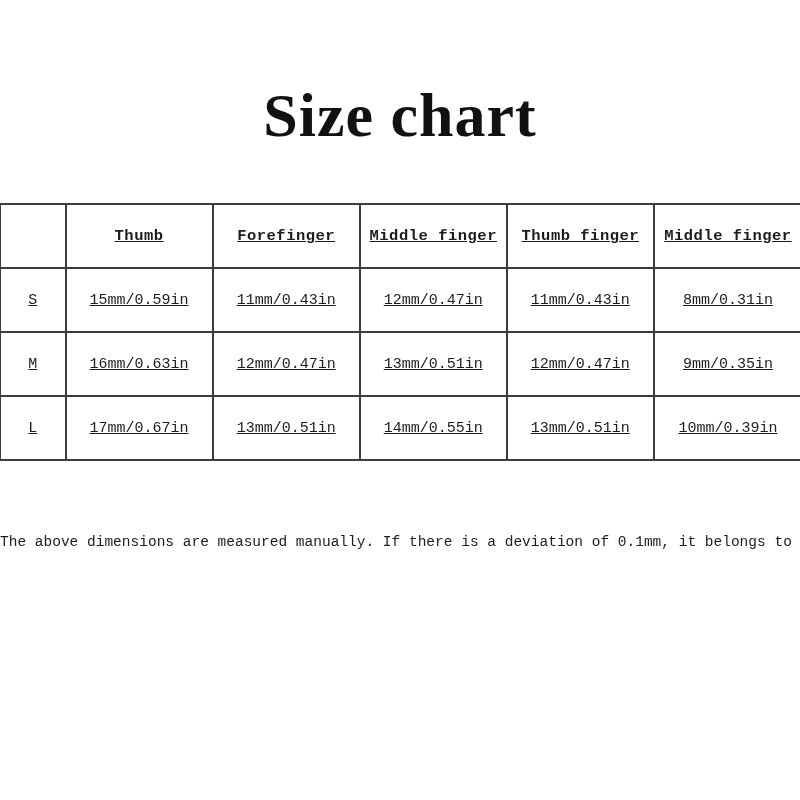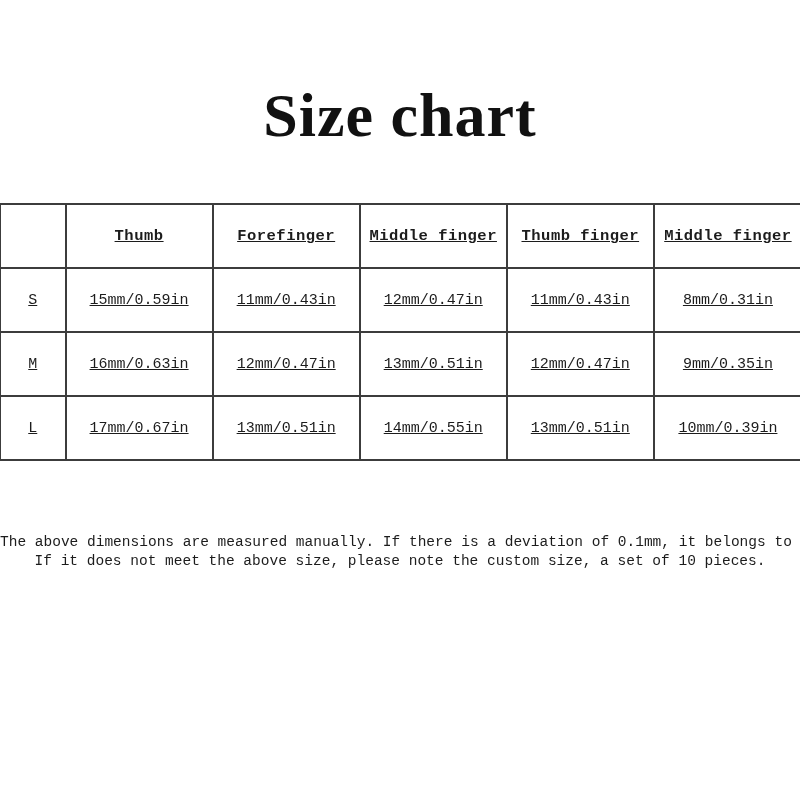--- a/index.html
+++ b/index.html
@@ -137,16 +137,15 @@
         <td>13mm/0.51in</td>
         <td>14mm/0.55in</td>
         <td>13mm/0.51in</td>
         <td>10mm/0.39in</td>
       </tr>
     </tbody>
   </table>
 
   <div class="notes">
     <div class="note-line">The above dimensions are measured manually. If there is a deviation of 0.1mm, it belongs to the</div>
-    <div class="note-line">If it does not meet the above size, please note the custom size, a set of 10 pieces.</div>
   </div>
 
 </div>
 
 </body></html>

